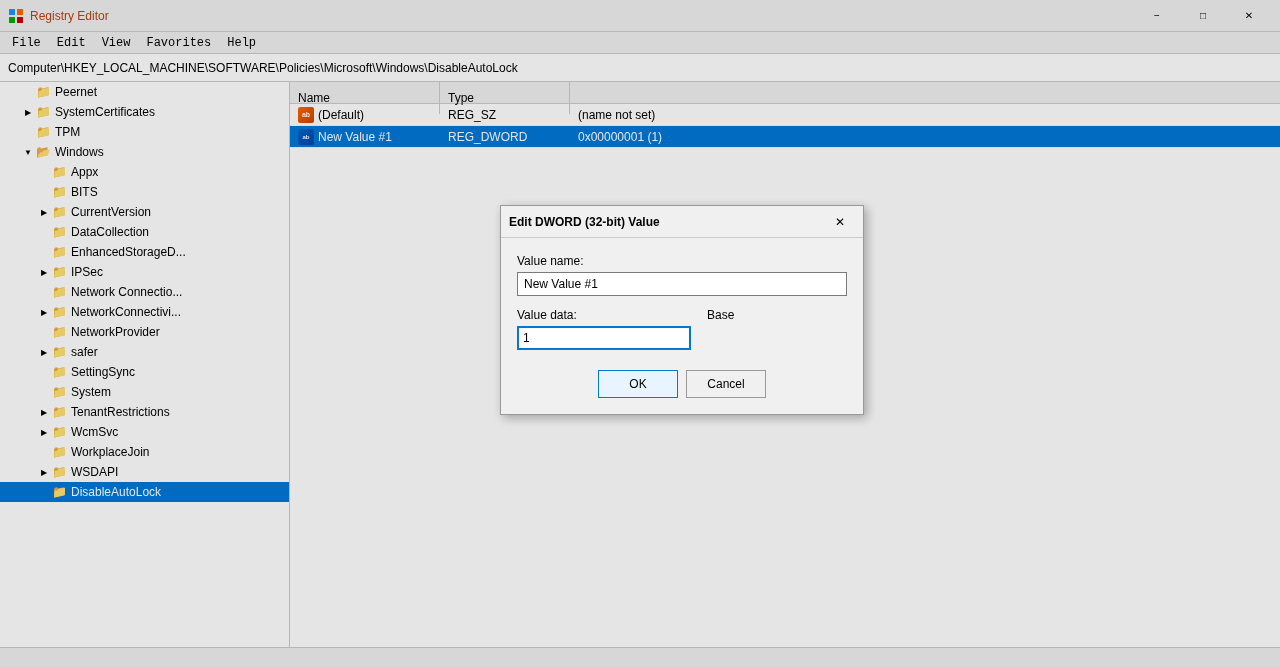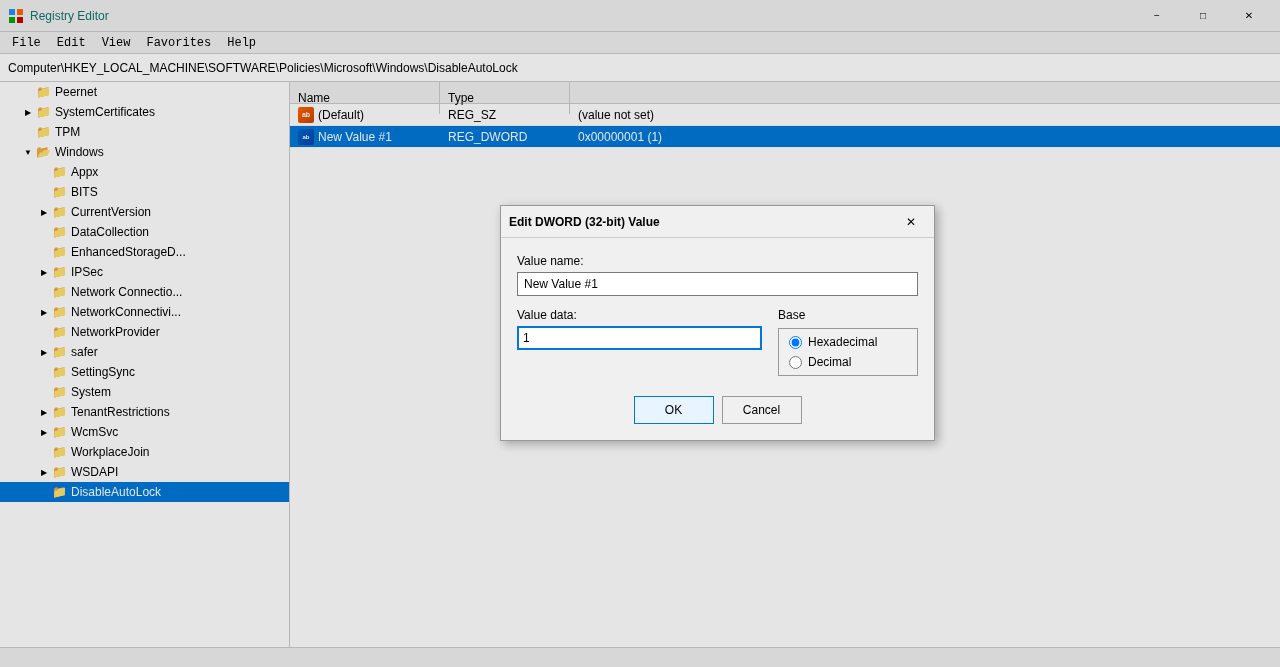--- a/index.html
+++ b/index.html
@@ -30,21 +30,21 @@
       align-items: center;
       justify-content: center;
     }
     .title-bar-icon svg {
       width: 16px;
       height: 16px;
     }
     .title-bar-text {
       flex: 1;
       font-size: 12px;
-      color: #0f766e;
+      color: #c2410c;
     }
     .title-bar-controls {
       display: flex;
       gap: 0;
     }
     .title-bar-btn {
       width: 46px;
       height: 32px;
       border: none;
       background: transparent;
@@ -202,21 +202,21 @@
       align-items: flex-start;
       justify-content: flex-start;
       z-index: 100;
     }
 
     
     .dialog {
       position: absolute;
       top: 205px;
       left: 500px;
-      width: 435px;
+      width: 364px;
       background: #f0f0f0;
       border: 1px solid #999;
       box-shadow: 3px 3px 10px rgba(0,0,0,0.3);
     }
     .dialog-titlebar {
       background: #f0f0f0;
       height: 32px;
       display: flex;
       align-items: center;
       padding: 0 8px;
@@ -506,21 +506,21 @@
       <div class="values-header-col col-type">Type</div>
     </div>
 
     <div class="value-row">
       <div class="value-cell vc-name">
 
         <span style="display:inline-block;width:16px;height:16px;background:linear-gradient(135deg,#ff6600,#cc4400);border-radius:2px;font-size:7px;color:white;text-align:center;line-height:16px;font-weight:bold;">ab</span>
         <span>(Default)</span>
       </div>
       <div class="value-cell vc-type">REG_SZ</div>
-      <div class="value-cell vc-data">(value not set)</div>
+      <div class="value-cell vc-data">(name not set)</div>
     </div>
 
     <div class="value-row selected">
       <div class="value-cell vc-name">
 
         <span style="display:inline-block;width:16px;height:16px;background:linear-gradient(135deg,#0066cc,#0044aa);border-radius:2px;font-size:6px;color:white;text-align:center;line-height:16px;font-weight:bold;">ab</span>
         <span>New Value #1</span>
       </div>
       <div class="value-cell vc-type">REG_DWORD</div>
       <div class="value-cell vc-data">0x00000001 (1)</div>
@@ -547,30 +547,20 @@
       <input class="dialog-input" type="text" readonly="" style="margin-bottom: 12px;" value="New Value #1">
 
       
       <div class="dialog-row">
         <div class="dialog-value-data">
           <div class="dialog-label">Value data:</div>
           <input class="dialog-value-input" type="text" value="1" style="">
         </div>
         <div class="dialog-base">
           <div class="base-title">Base</div>
-          <div class="radio-group">
-            <label class="radio-option">
-              <input type="radio" name="base" checked="" style="">
-              <span>Hexadecimal</span>
-            </label>
-            <label class="radio-option">
-              <input type="radio" name="base" style="">
-              <span>Decimal</span>
-            </label>
-          </div>
         </div>
       </div>
 
       
       <div class="dialog-buttons">
         <button class="dialog-btn primary">OK</button>
         <button class="dialog-btn">Cancel</button>
       </div>
     </div>
   </div>

